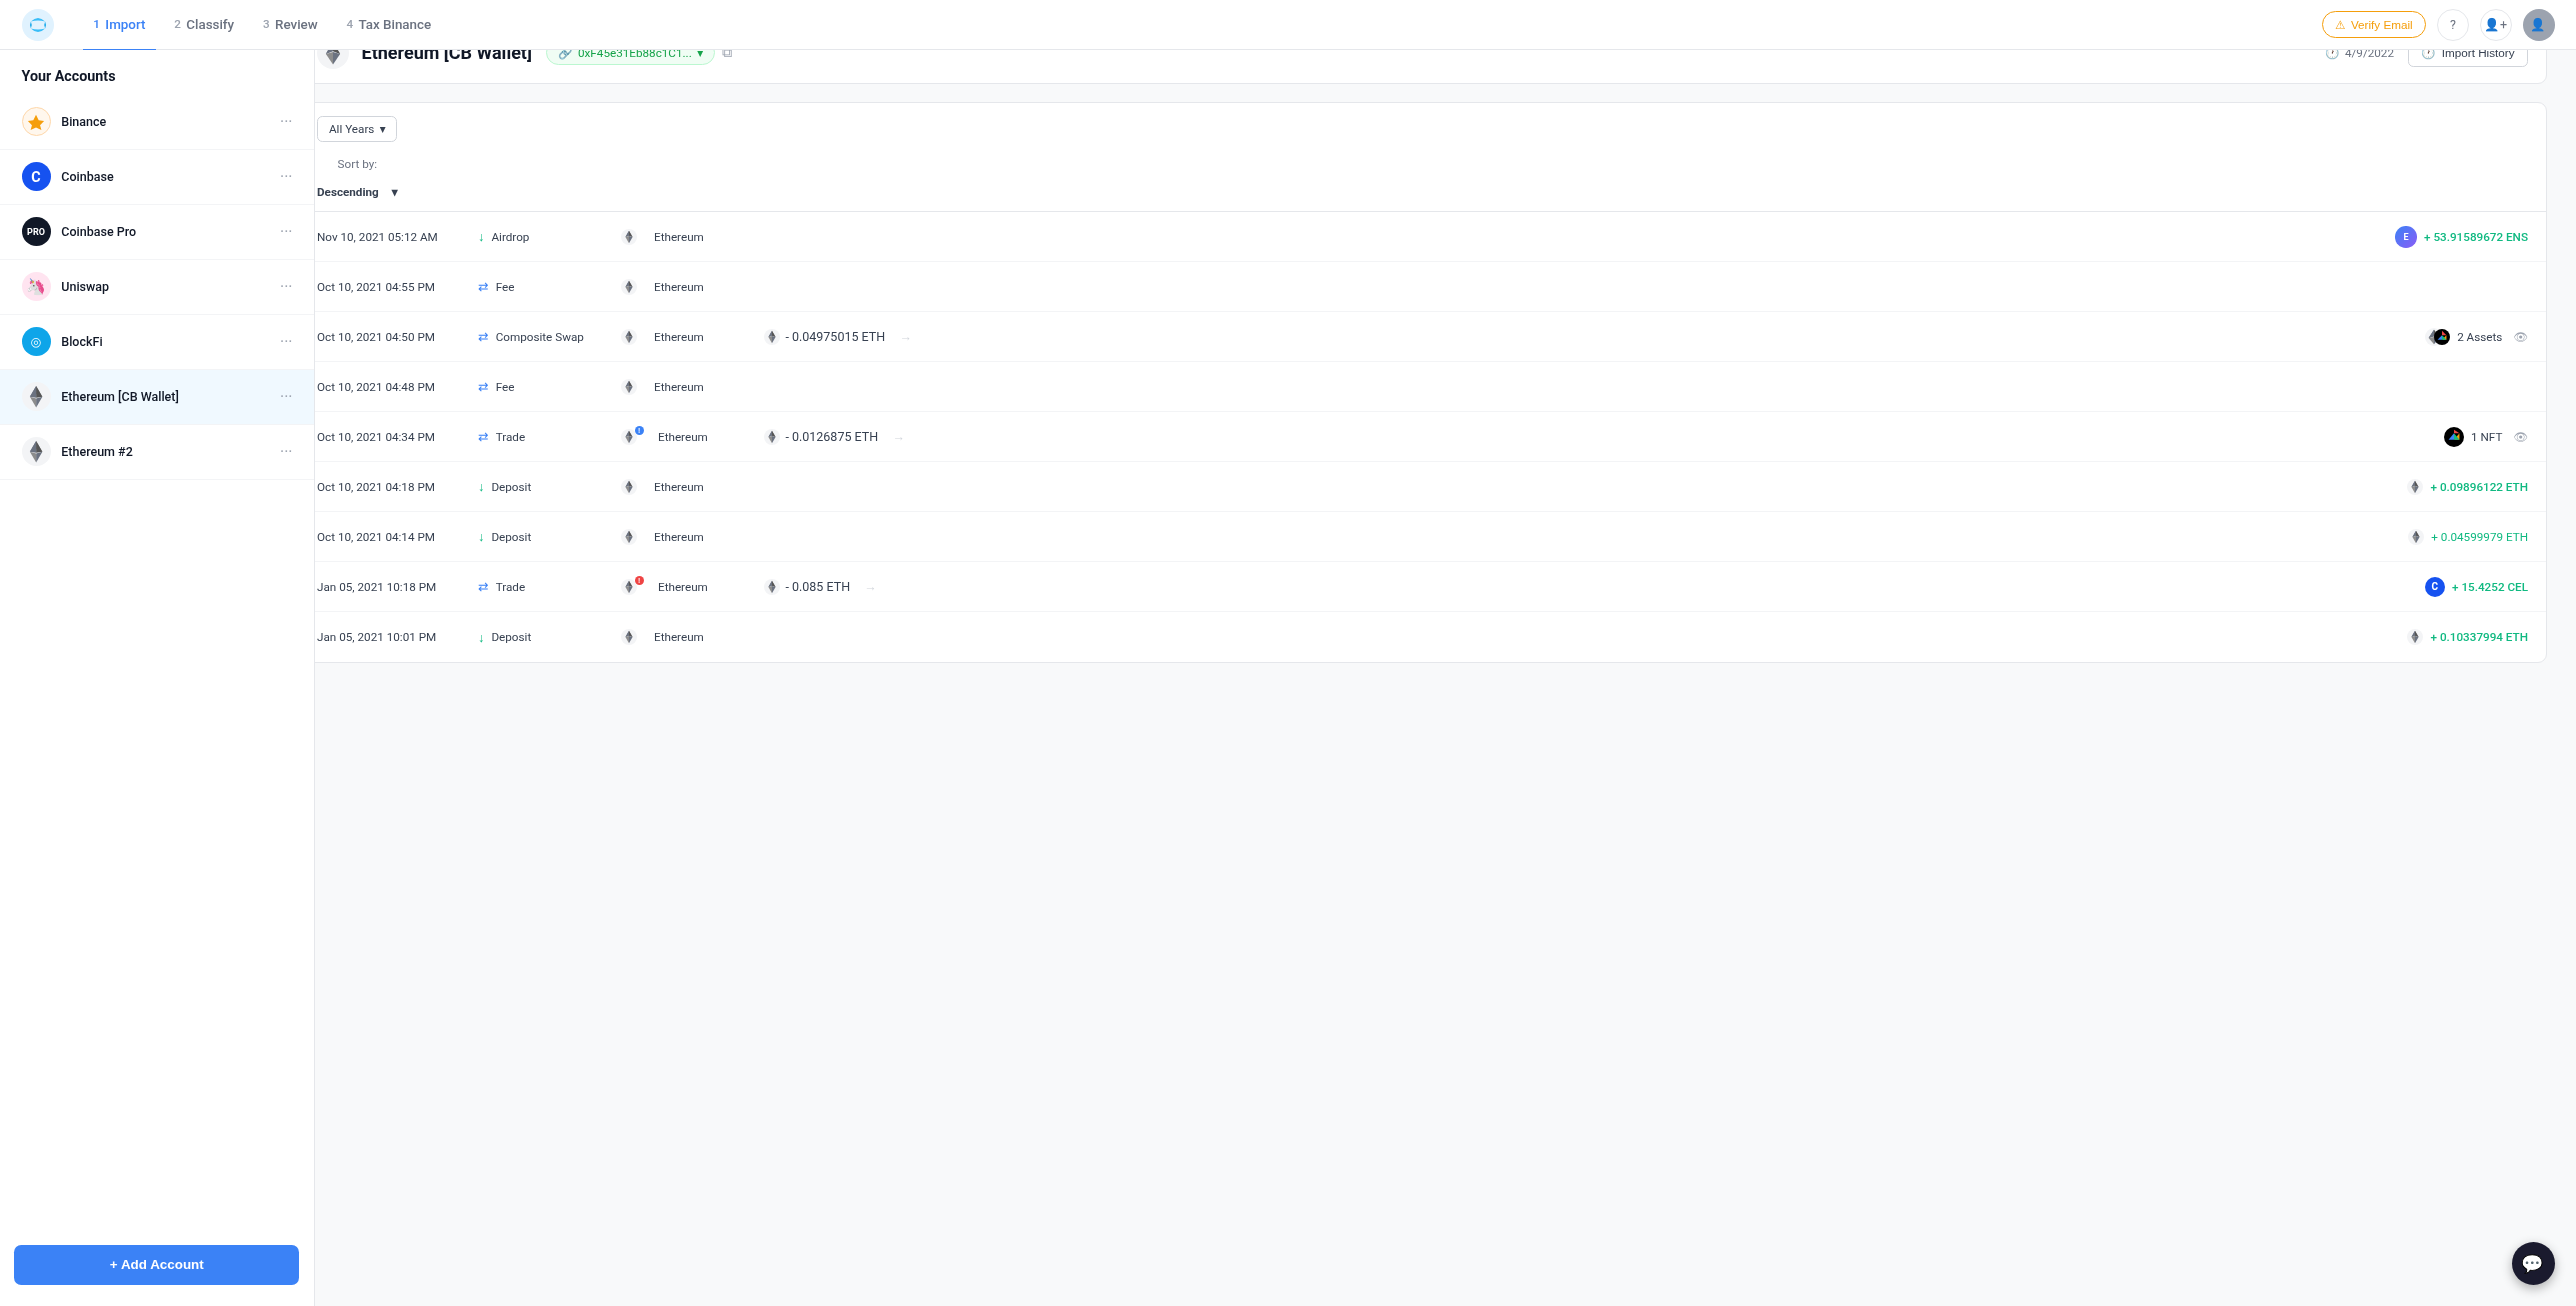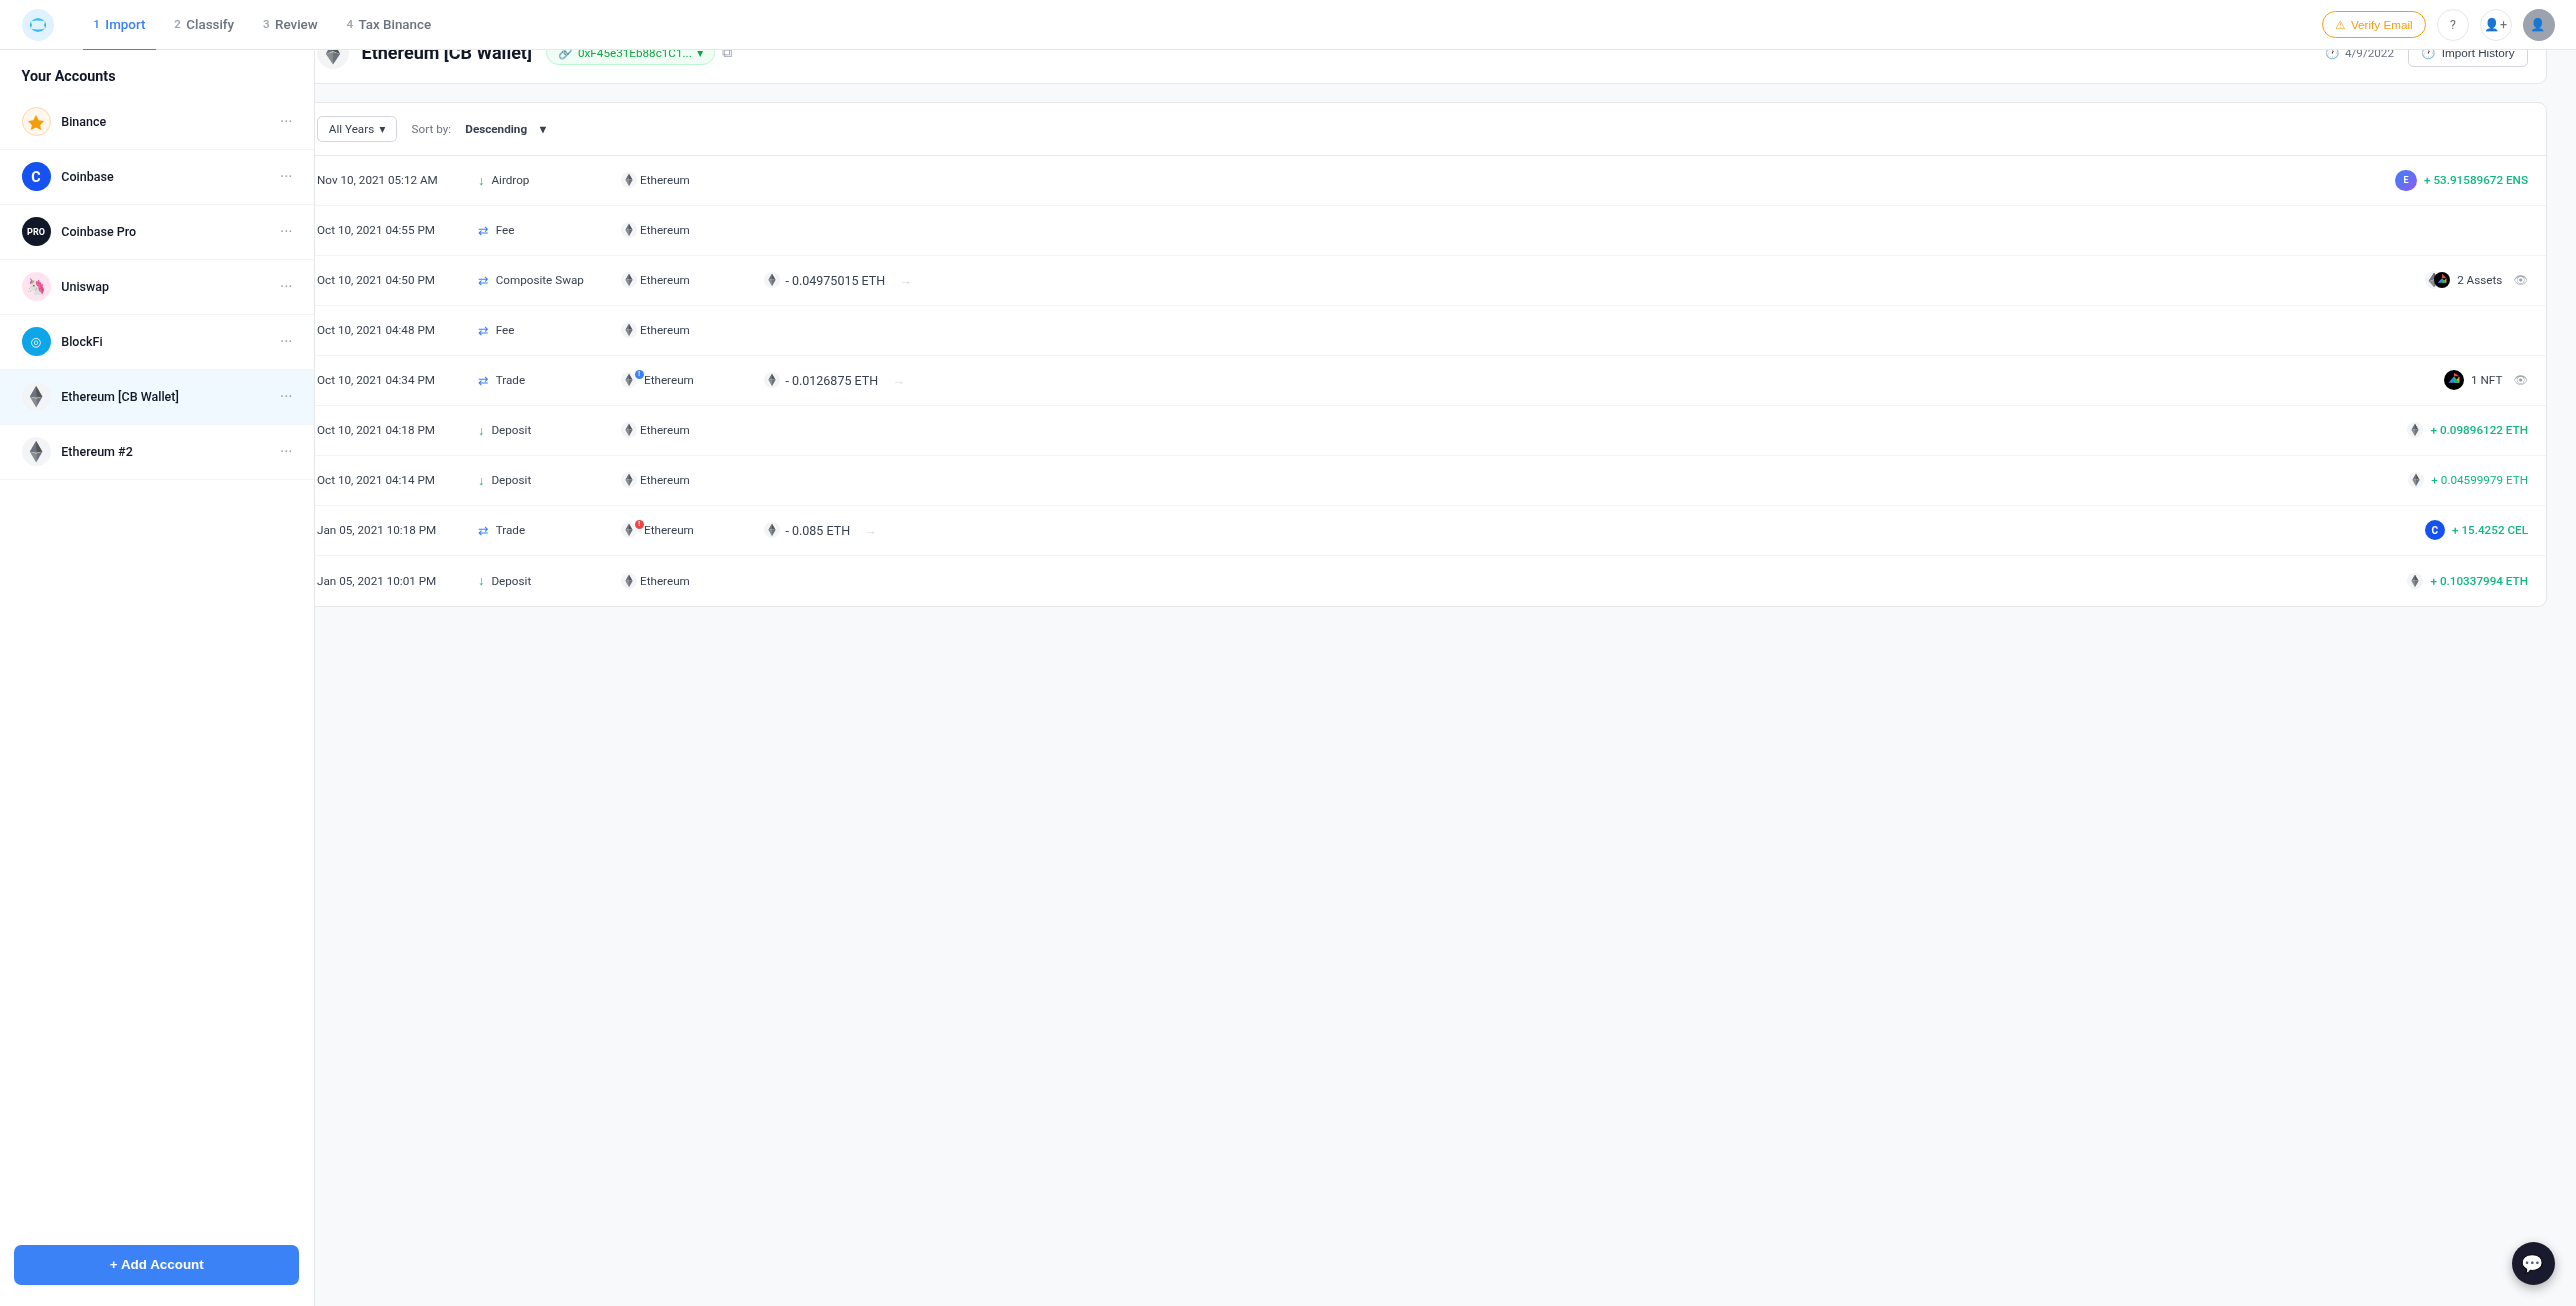--- a/index.html
+++ b/index.html
@@ -106,21 +106,21 @@
     
     .transactions-container {
       background: #fff; border: 0.9px solid #e5e7eb; border-radius: 9px;
       overflow: hidden;
     }
     .transactions-header {
       display: flex; align-items: center; padding: 12.5px 18px;
       border-bottom: 0.9px solid #e5e7eb;
     }
     .tx-count { font-size: 12.5px; color: #374151; font-weight: 500; flex: 1; }
-    .filter-controls { display: flex; align-items: center; gap: 14.3px; }
+    .filter-controls { display: flex; align-items: center; gap: 14.3px; flex-direction: column; }
     .years-dropdown {
       display: flex; align-items: center; gap: 5.4px;
       border: 0.9px solid #d1d5db; border-radius: 5.4px;
       padding: 5.4px 10.8px; font-size: 11.7px; color: #374151;
       cursor: pointer; background: #fff;
     }
     .sort-label { font-size: 11.7px; color: #6b7280; }
     .sort-value {
       display: flex; align-items: center; gap: 13px;
       font-size: 11.7px; color: #374151; font-weight: 700; cursor: pointer;
@@ -134,21 +134,21 @@
     .tx-row:last-child { border-bottom: none; }
     .tx-date { width: 161px; font-size: 11.7px; color: #374151; flex-shrink: 0; }
     .tx-type {
       width: 143px; display: flex; align-items: center; gap: 7.2px;
       font-size: 11.7px; color: #374151; flex-shrink: 0;
     }
     .tx-type-icon { font-size: 12.5px; }
     .tx-type-icon.green { color: #10b981; }
     .tx-type-icon.blue { color: #3b82f6; }
     .tx-source {
-      width: 143px; display: flex; align-items: center; gap: 3px;
+      width: 143px; display: flex; align-items: center; gap: 17px;
       font-size: 11.7px; color: #374151; flex-shrink: 0;
     }
     .tx-arrow { color: #d1d5db; margin: 0 10.8px; }
     .tx-result { display: flex; align-items: center; gap: 7.2px; font-size: 11.7px; color: #374151; }
     .amount-negative { color: #374151; }
 
     
     .chat-btn {
       position: fixed; bottom: 21.5px; right: 21.5px;
       width: 43px; height: 43px; border-radius: 50%;

